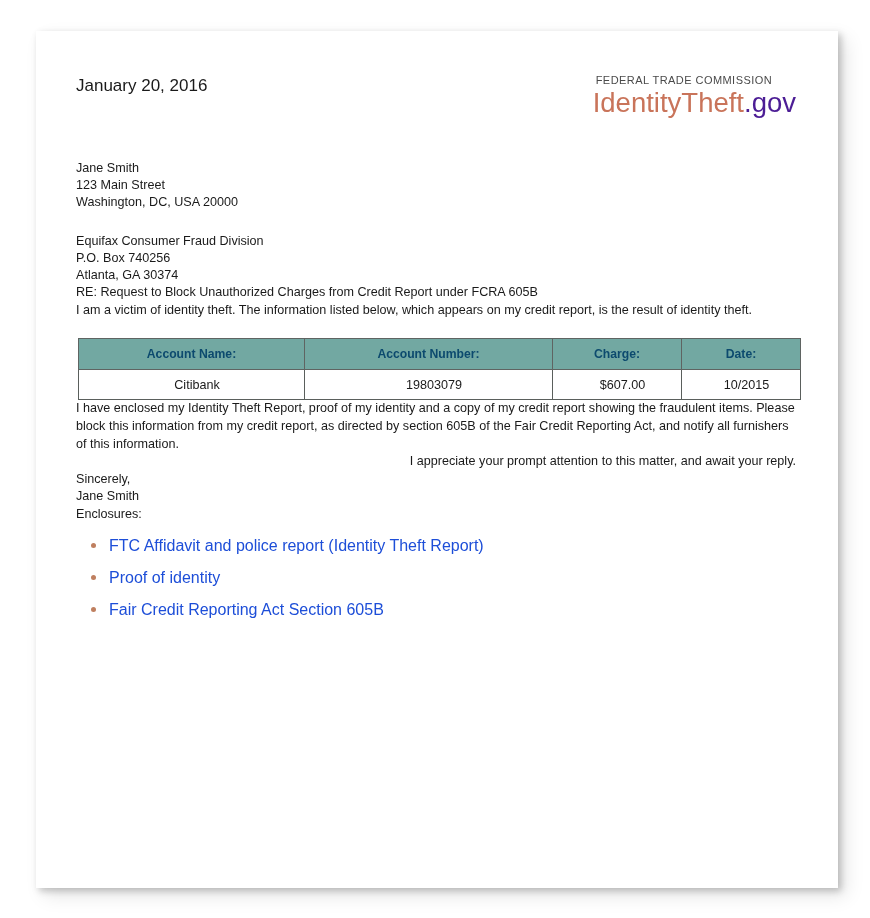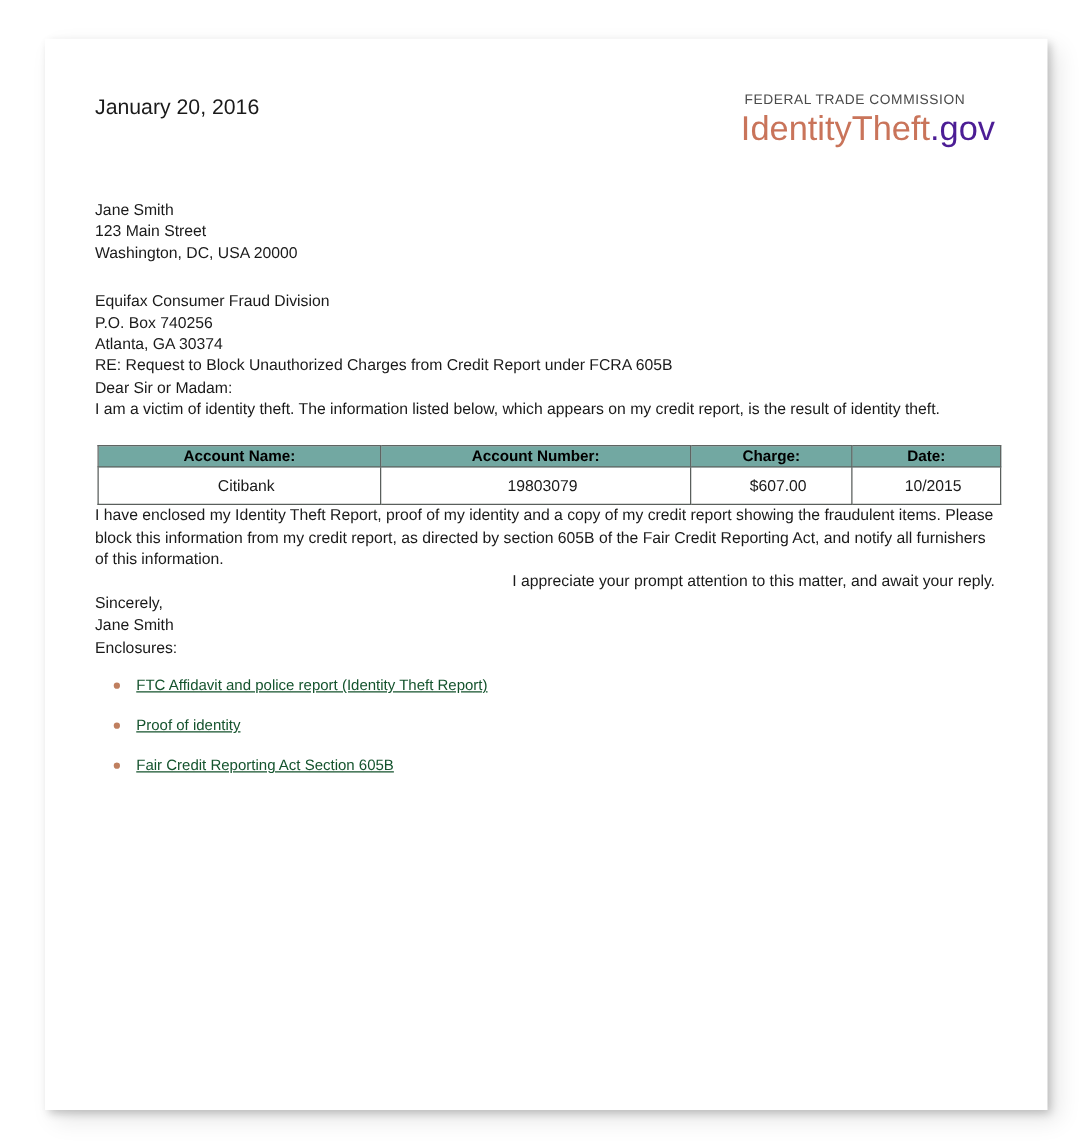--- a/index.html
+++ b/index.html
@@ -112,25 +112,25 @@
     table-layout: fixed;
   }
   table.charge-table th,
   table.charge-table td {
     border: 1px solid #5a5f5c;
     padding: 0;
     box-sizing: border-box;
   }
   table.charge-table thead th {
     background: #72a8a2;
-    color: #000000;
+    color: #0c4a6e;
     font-size: 12.2px;
     font-weight: bold;
     text-align: center;
-    height: 17px;
+    height: 31px;
     vertical-align: middle;
     border-color: #5f6462;
   }
   table.charge-table tbody td {
     background: #ffffff;
     color: #1a1a1a;
     font-size: 12.6px;
     font-weight: normal;
     text-align: center;
     height: 30px;
@@ -144,26 +144,25 @@
   col.c-date   { width: 119px; }
 
   
   ul.encl-list {
     list-style: none;
     margin: 13px 0 0 0;
     padding: 0 0 0 15px;
   }
   ul.encl-list li {
     position: relative;
-    font-size: 12px;
+    font-size: 16px;
     line-height: 17px;
-    color: #14532d;
+    color: #1d4ed8;
     padding-left: 18px;
     margin-bottom: 15px;
-    text-decoration: underline;
   }
   ul.encl-list li:last-child { margin-bottom: 0; }
   ul.encl-list li .bullet-dot {
     position: absolute;
     left: 0;
     top: 6px;
     width: 5px;
     height: 5px;
     border-radius: 50%;
     background: #bf7f5f;
@@ -194,21 +193,20 @@
       </div>
 
       <div class="addr-block gap-recipient">
         <div>Equifax Consumer Fraud Division</div>
         <div>P.O. Box 740256</div>
         <div>Atlanta, GA 30374</div>
       </div>
 
       <p class="para gap-re">RE: Request to Block Unauthorized Charges from Credit Report under FCRA 605B</p>
 
-      <p class="para gap-dear">Dear Sir or Madam:</p>
 
       <p class="para gap-intro">I am a victim of identity theft. The information listed below, which appears on my credit report, is the result of identity theft.</p>
 
       <div class="table-wrap">
         <table class="charge-table">
           <colgroup>
             <col class="c-name">
               <col class="c-number">
               <col class="c-charge">
               <col class="c-date">

